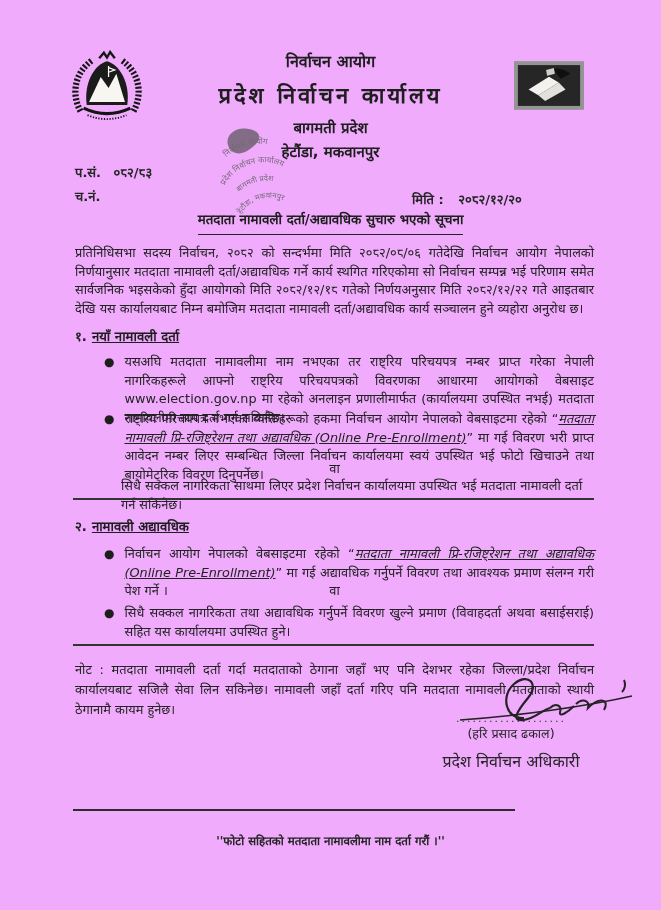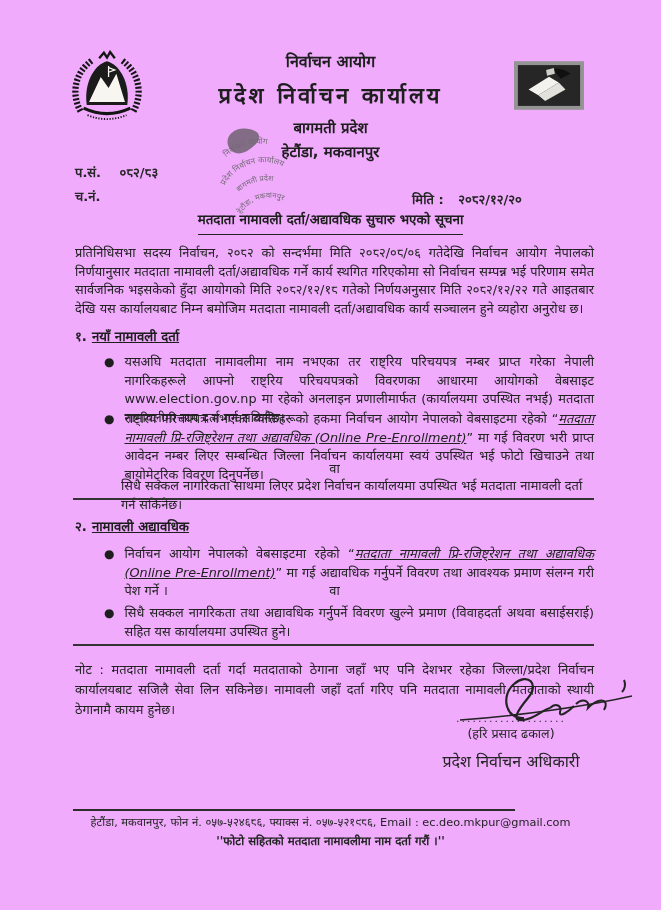--- a/index.html
+++ b/index.html
@@ -62,21 +62,21 @@
     <rect x="0" y="0" width="72" height="50" fill="#949494"></rect>
     <rect x="4" y="4" width="64" height="42" fill="#262626"></rect>
     <path d="M40,8 C46,7 54,9 58,13 L48,18 C44,13 42,10 40,8 Z" fill="#101010"></path>
     <polygon points="33,9 41,7 42,13 34,15" fill="#cfcec8"></polygon>
     <polygon points="15,29 36,16 46,22 25,35" fill="#f3f2ee"></polygon>
     <polygon points="25,35 46,22 53,29 32,41" fill="#e2e1db"></polygon>
   </svg>
 
   <div class="abs meta" style="left:75px;top:163px">
     <span>प.सं.</span>
-    <span style="margin-left:14px">०८२/८३</span>
+    <span style="margin-left:8px">०८२/८३</span>
   </div>
   <div class="abs meta" style="left:75px;top:187px">
     <span>च.नं.</span>
   </div>
 
   <div class="abs meta" style="left:412px;top:190px;width:190px">
     <span>मिति :</span>
     <span style="margin-left:10px">२०८२/१२/२०</span>
   </div>
 
@@ -156,16 +156,15 @@
     <path d="M166,6 C168,10 167,15 164,18" stroke="#232323" stroke-width="2" fill="none"></path>
   </svg>
 
   <div class="abs sig-block" style="left:426px;top:712px;width:170px">
     <div class="sig-dots">....................</div>
     <div class="sig-name">(हरि प्रसाद ढकाल)</div>
     <div class="sig-title">प्रदेश निर्वाचन अधिकारी</div>
   </div>
 
   <div class="abs" style="left:73px;top:809px;width:442px;height:1.6px;background:#2c2c2c"></div>
-  <div class="abs foot" style="top:814px">हेटौंडा, मकवानपुर, फोन नं. ०५७-५२४६८६, फ्याक्स नं. ०५७-५२१९८६, Email : ec.deo.mkpur@gmail.com</div>
   <div class="abs foot foot2" style="top:833px">''फोटो सहितको मतदाता नामावलीमा नाम दर्ता गरौं ।''</div>
 
 </div>
 
 </body></html>

